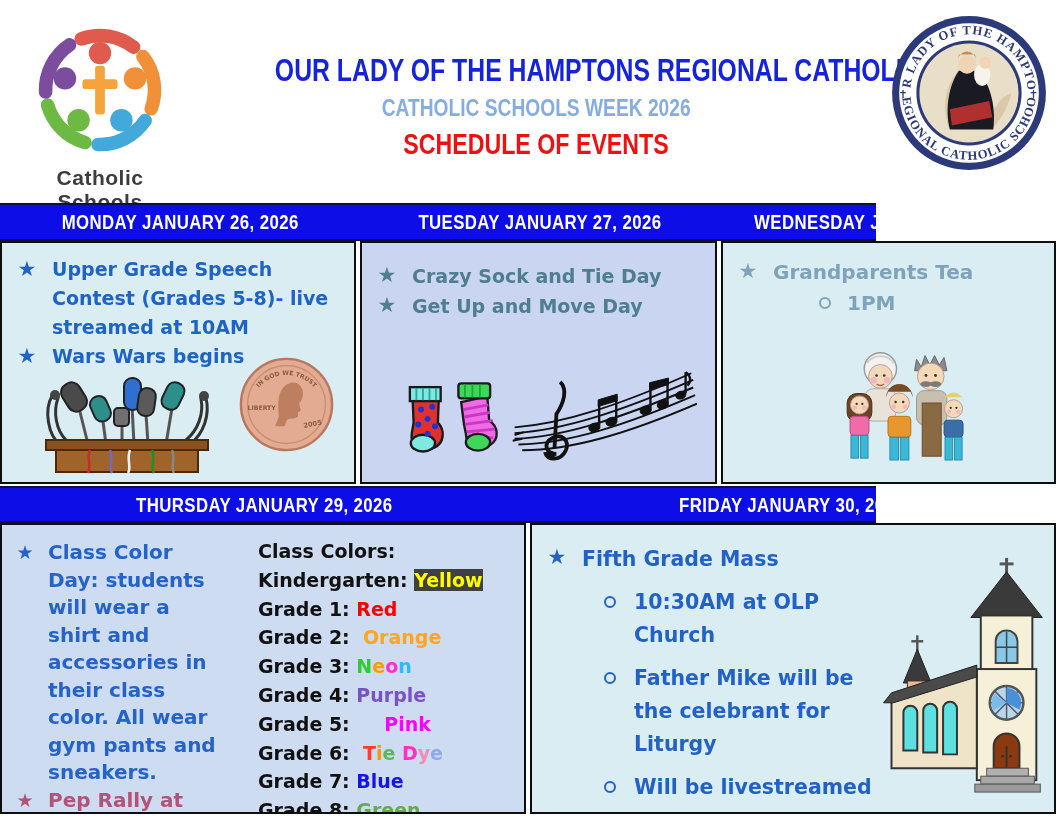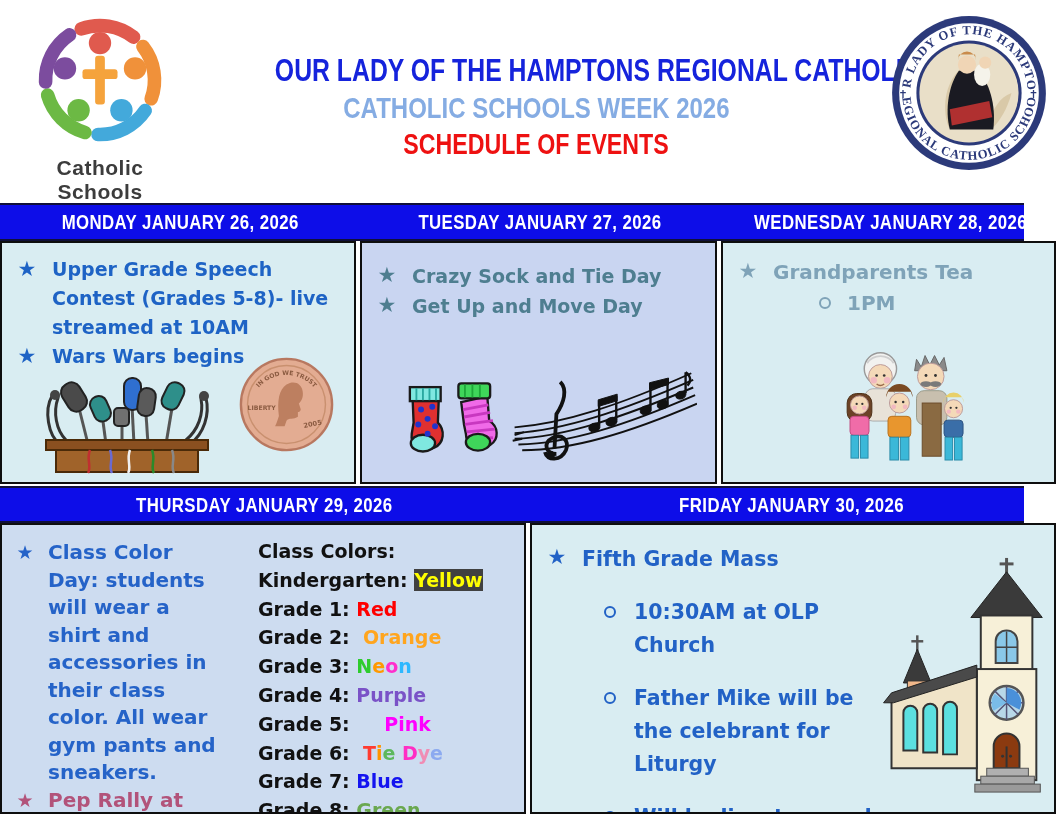--- a/index.html
+++ b/index.html
@@ -4,33 +4,33 @@
 <style>
   * { margin:0; padding:0; box-sizing:border-box; }
   html,body { background:#ffffff; }
   .page {
     position:relative; width:1056px; height:816px; background:#fff;
     font-family:"DejaVu Sans", sans-serif; overflow:hidden;
   }
   .cond { display:inline-block; white-space:nowrap; transform:scaleX(.80); transform-origin:50% 50%; }
 
   
-  .top-left-logo { position:absolute; left:12px; top:10px; width:176px; text-align:center; }
+  .top-left-logo { position:absolute; left:12px; top:20px; width:176px; text-align:center; }
   .top-left-logo .logo-name { font-family:"Liberation Sans",sans-serif; font-size:21px; font-weight:600; color:#3c3c3c; letter-spacing:.5px; margin-top:-4px; }
   .top-left-logo .logo-tagline { font-family:"Liberation Sans",sans-serif; font-size:10.5px; font-weight:bold; color:#2e75b6; margin-top:1px; }
 
   .titles { position:absolute; left:180px; width:712px; top:52px; text-align:center; font-family:"Liberation Sans",sans-serif; font-weight:bold; }
   .title-1 { font-size:31px; color:var(--title-blue,#1523dc); line-height:37px; }
-  .title-2 { font-size:30px; color:var(--title-light-blue,#85ace3); line-height:37px; }
+  .title-2 { font-size:24px; color:var(--title-light-blue,#85ace3); line-height:37px; }
   .title-3 { font-size:29px; color:var(--title-red,#ee1111); line-height:37px; }
 
   .seal { position:absolute; right:6px; top:8px; width:162px; }
 
   
-  .daybar { position:absolute; left:0; width:1024px; background:var(--bar-blue,#0d0de8);
+  .daybar { position:absolute; left:0; width:876px; background:var(--bar-blue,#0d0de8);
     border-top:2px solid #10103a; border-bottom:2px solid #10103a; display:grid; align-items:center; }
   .daybar-1 { top:203px; height:38px; grid-template-columns:360px 360px 336px; }
   .daybar-2 { top:486px; height:37px; grid-template-columns:528px 528px; }
   .daycell { text-align:center; color:#ffffff; font-family:"Liberation Sans",sans-serif; font-weight:bold; font-size:21px; letter-spacing:.5px; }
 
   
   .row { position:absolute; left:0; width:1056px; display:grid; column-gap:4px; }
   .row-1 { top:241px; height:243px; grid-template-columns:356px 357px 335px; }
   .row-2 { top:523px; height:291px; grid-template-columns:526px 526px; }
   .cell { position:relative; border:2.5px solid #0e0e0e; overflow:hidden; }
@@ -57,21 +57,21 @@
   
   .thu-left { position:absolute; left:0; top:14px; width:252px; color:var(--thursday-text,#2563c8); }
   .thu-left .star { flex:0 0 46px; font-size:19px; line-height:27.5px; }
   .thu-left .btxt { font-size:20px; line-height:27.5px; width:178px; }
   .pep { color:var(--pep-rose,#b2537a); }
   .cc { position:absolute; left:256px; top:12px; width:262px; color:#111; font-weight:bold; font-size:19px; line-height:28.8px; }
   .cc-row span { white-space:pre; }
   
   .fri { color:var(--friday-text,#2262c6); padding-top:18px; }
   .fri .btxt { font-size:20.5px; line-height:33px; }
-  .fri .subrow { display:flex; align-items:flex-start; gap:18px; margin-left:72px; margin-top:20px; font-weight:bold; font-size:20.5px; line-height:33px; }
+  .fri .subrow { display:flex; align-items:flex-start; gap:18px; margin-left:72px; margin-top:10px; font-weight:bold; font-size:20.5px; line-height:33px; }
   .fri .subrow .ring { margin-top:10px; }
   .fri .subtxt { width:250px; }
 
   figure { position:absolute; }
 </style>
 </head>
 <body>
 
 <div class="page">
 

